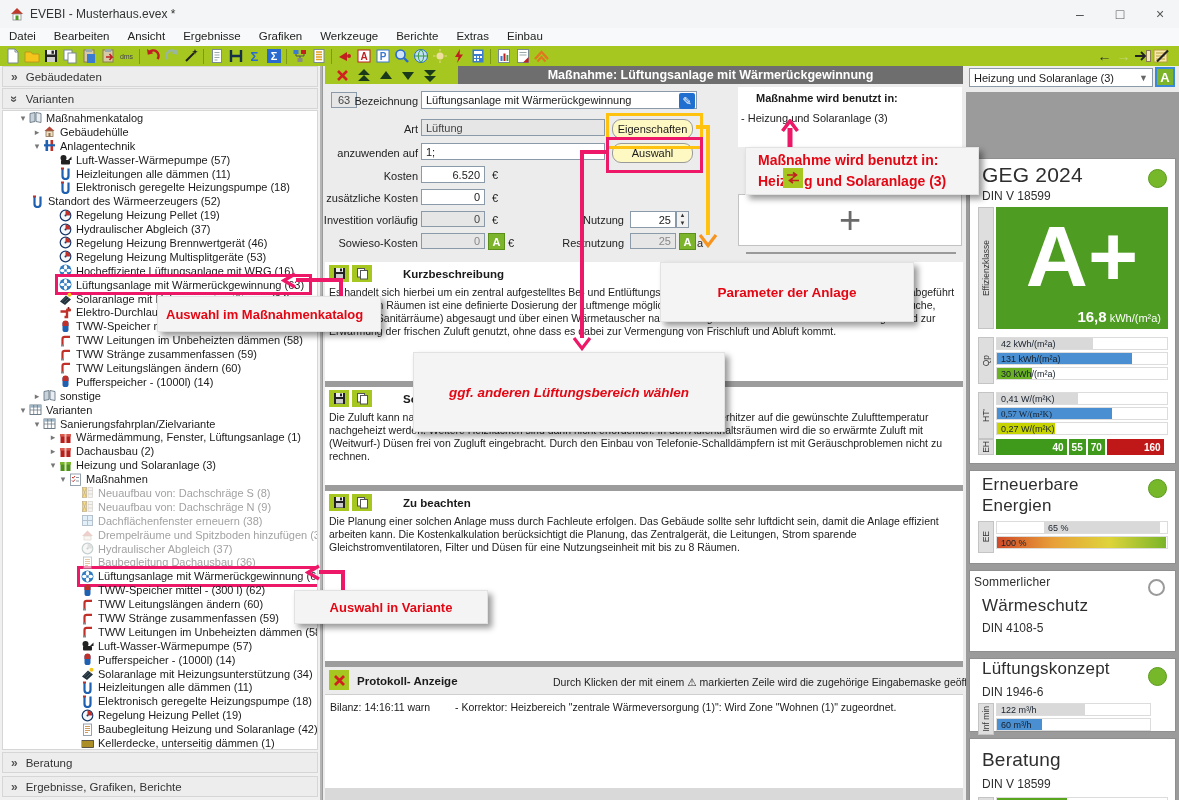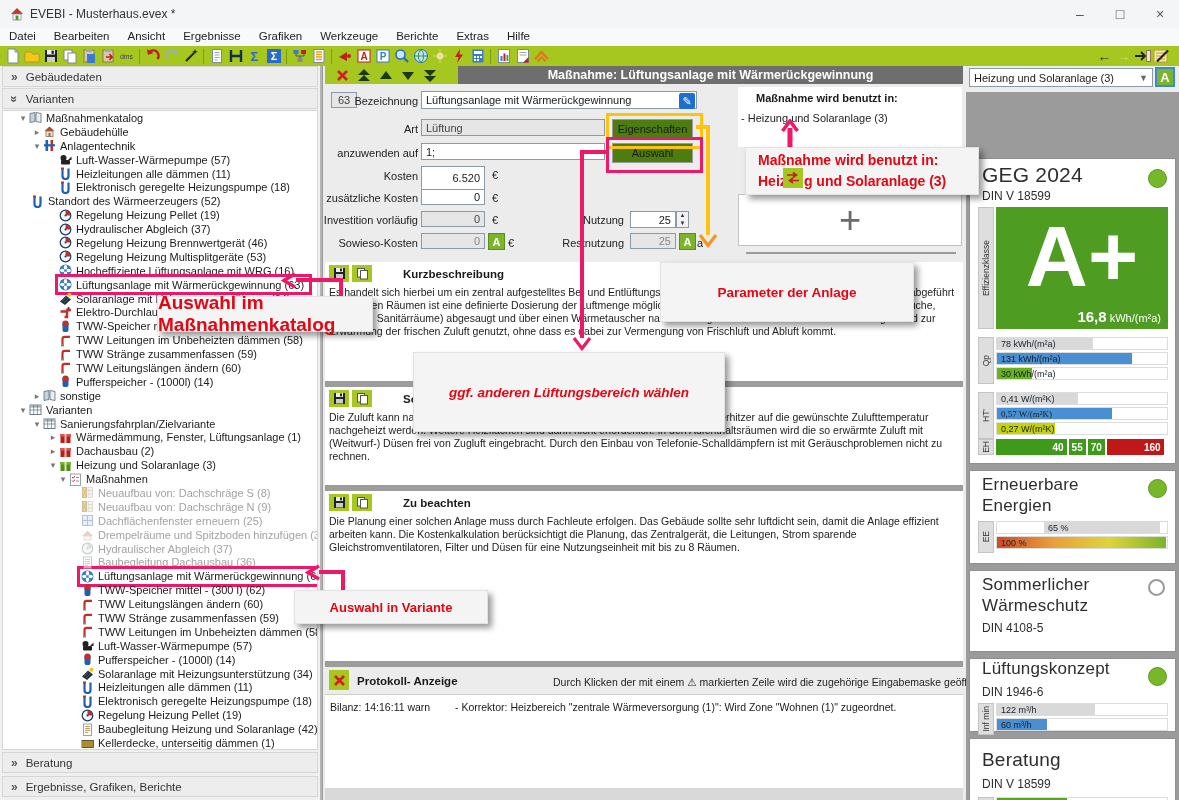--- a/index.html
+++ b/index.html
@@ -38,21 +38,21 @@
   #mini-toolbar{left:325px;top:66px;width:133px;height:18px;background:#a5c71f;display:flex;align-items:center;padding-left:6px;box-sizing:border-box;}
   #mini-toolbar .tbi{width:22px;}
   #main-title{left:458px;top:66px;width:505px;height:18px;background:#6e6e6e;color:#fff;font-weight:bold;font-size:12.5px;
               display:flex;align-items:center;justify-content:center;}
   .flabel{position:absolute;text-align:right;font-size:11px;color:#222;}
   .finput{position:absolute;background:#fff;border:1px solid #8a9aa8;font-size:11px;box-sizing:border-box;
           display:flex;align-items:center;padding:0 4px;}
   .finput.ro{background:#e6e6e6;color:#444;}
   .finput.num{justify-content:flex-end;}
   .funit{position:absolute;font-size:11px;color:#222;}
-  .fbtn{position:absolute;background:#4d7c0f;border:1px solid #9a9a9a;border-radius:0;font-size:11px;
+  .fbtn{position:absolute;background:#fef9c3;border:1px solid #9a9a9a;border-radius:9px;font-size:11px;
         display:flex;align-items:center;justify-content:center;}
   .hl-outline{position:absolute;border:3px solid;}
   .abox{position:absolute;width:15px;height:15px;background:#7cb52b;border:1px solid #5a8f1a;color:#fff;
         font-weight:bold;font-size:11px;display:flex;align-items:center;justify-content:center;}
   .spinner{position:absolute;width:13px;height:17px;border:1px solid #8a9aa8;background:#f2f2f2;box-sizing:border-box;
            display:flex;flex-direction:column;align-items:center;justify-content:space-around;}
   .spinner span{font-size:6px;line-height:5px;color:#333;}
   #pencil-btn{position:absolute;width:16px;height:16px;background:#1f6fd0;border-radius:2px;color:#fff;
               font-size:11px;display:flex;align-items:center;justify-content:center;}
   #usedin-box{left:738px;top:87px;width:224px;height:60px;background:#fff;}
@@ -122,21 +122,21 @@
           <rect x="4" y="8" width="8" height="6" fill="#fff" stroke="#888" stroke-width=".8"></rect>
           <rect x="6.5" y="9.5" width="3" height="4.5" fill="#4e9c21"></rect>
         </svg>
       </span>
     <span class="abs" id="title-text">EVEBI - Musterhaus.evex *</span>
     <span class="abs winbtn" style="right:88px;">–</span>
     <span class="abs winbtn" style="right:48px;">□</span>
     <span class="abs winbtn" style="right:8px;">×</span>
   </div>
 
-  <div class="abs" id="menubar"><span class="menu-item">Datei</span><span class="menu-item">Bearbeiten</span><span class="menu-item">Ansicht</span><span class="menu-item">Ergebnisse</span><span class="menu-item">Grafiken</span><span class="menu-item">Werkzeuge</span><span class="menu-item">Berichte</span><span class="menu-item">Extras</span><span class="menu-item">Hilfe</span></div>
+  <div class="abs" id="menubar"><span class="menu-item">Datei</span><span class="menu-item">Bearbeiten</span><span class="menu-item">Ansicht</span><span class="menu-item">Ergebnisse</span><span class="menu-item">Grafiken</span><span class="menu-item">Werkzeuge</span><span class="menu-item">Berichte</span><span class="menu-item">Extras</span><span class="menu-item">Einbau</span></div>
 
   <div class="abs" id="toolbar">
 
   <span class="tbi">
         <svg width="16" height="16" viewBox="0 0 16 16">
           <path d="M3 1 h7 l3 3 v11 h-10 z" fill="#fff" stroke="#7a8a99" stroke-width="1"></path>
           <path d="M10 1 v3 h3" fill="none" stroke="#7a8a99"></path>
         </svg>
       </span>
       <span class="tbi">
@@ -707,21 +707,21 @@
           </span>
         </div>
         <div class="trow gray" style="padding-left: 78px;">
           <span class="rowbox">
             <span class="ticon">
               <svg width="13" height="13" viewBox="0 0 13 13">
                 <rect x="1.5" y="1.5" width="10" height="10" fill="#cfe4f5" stroke="#7a92a5" stroke-width="1"></rect>
                 <path d="M6.5 1.5 V11.5 M1.5 6.5 H11.5" stroke="#7a92a5" stroke-width="1"></path>
               </svg>
             </span>
-            <span class="tlabel">Dachflächenfenster erneuern (25)</span>
+            <span class="tlabel">Dachflächenfenster erneuern (38)</span>
           </span>
         </div>
         <div class="trow gray" style="padding-left: 78px;">
           <span class="rowbox">
             <span class="ticon">
               <svg width="13" height="13" viewBox="0 0 13 13">
                 <path d="M1 8 L6.5 2.5 L12 8 Z" fill="#e2a9a2"></path>
                 <rect x="3" y="8" width="7" height="4" fill="#f6f0ea" stroke="#c0b4aa" stroke-width=".7"></rect>
               </svg>
             </span>
@@ -960,21 +960,21 @@
   <div class="hl-outline" style="left:606px;top:113px;width:91px;height:30px;border-color:#ffc20e;z-index:30;"></div>
 
   <div class="abs flabel" style="left:330px;top:147px;width:88px;">anzuwenden auf</div>
   <div class="abs finput" style="left:421px;top:143px;width:184px;height:17px;">
     <span>1;</span>
   </div>
   <div class="abs fbtn" style="left:612px;top:143px;width:79px;height:18px;">Auswahl</div>
   <div class="hl-outline" style="left:606px;top:137px;width:91px;height:30px;border-color:#ed1867;z-index:30;"></div>
 
   <div class="abs flabel" style="left:330px;top:170px;width:88px;">Kosten</div>
-  <div class="abs finput num" style="left:421px;top:166px;width:64px;height:24px;">
+  <div class="abs finput num" style="left:421px;top:166px;width:64px;height:17px;">
       <span>6.520</span>
     </div>
   <div class="abs funit" style="left:492px;top:169px;">€</div>
 
   <div class="abs flabel" style="left:325px;top:192px;width:93px;">zusätzliche Kosten</div>
   <div class="abs finput num" style="left:421px;top:189px;width:64px;height:16px;">
       <span>0</span>
     </div>
   <div class="abs funit" style="left:492px;top:192px;">€</div>
 
@@ -1119,21 +1119,21 @@
           </div>
           <div class="abs" style="left: 26px; top: 48px; width: 172px; height: 122px; background: rgb(78, 156, 33); color: rgb(255, 255, 255);">
             <div style="text-align:center;font-size:86px;font-weight:bold;line-height:98px;">A+</div>
       <div style="position:absolute;right:7px;bottom:4px;font-size:11px;"><b style="font-size:15px;">16,8</b> kWh/(m²a)</div>
           </div>
           <div class="vstrip" style="left: 8px; top: 178px; width: 16px; height: 47px;">
             <span>Qp</span>
           </div>
           <div class="bars" style="left: 26px; top: 178px; width: 172px;">
             <div class="bartrack">
-              <div class="barfill" style="width: 54%; background: rgb(217, 217, 217);">78 kWh/(m²a)</div>
+              <div class="barfill" style="width: 54%; background: rgb(217, 217, 217);">42 kWh/(m²a)</div>
             </div>
             <div class="bartrack">
               <div class="barfill" style="width: 77%; background: rgb(74, 143, 210);">131 kWh/(m²a)</div>
             </div>
             <div class="bartrack">
               <div class="barfill" style="width: 18%; background: rgb(106, 176, 35);">30 kWh/(m²a)</div>
             </div>
           </div>
           <div class="vstrip" style="left: 8px; top: 233px; width: 16px; height: 47px;">
             <span>HT'</span>
@@ -1164,33 +1164,33 @@
           <div class="bars" style="left: 26px; top: 50px; width: 172px;">
             <div class="bartrack">
               <div class="barfill" style="width: 66%; background: rgb(217, 217, 217); margin-left: 47px;">65 %</div>
             </div>
             <div class="bartrack">
               <div class="barfill" style="width: 97%; background: linear-gradient(90deg, rgb(208, 74, 40), rgb(232, 160, 58), rgb(222, 212, 58), rgb(122, 181, 41));">100 %</div>
             </div>
           </div>
         </div>
         <div class="card" style="top: 504px; height: 82px;">
-          <div class="ctitle abs" style="left: 12px; top: 4px; font-size: 17px;">Sommerlicher</div>
+          <div class="ctitle abs" style="left: 4px; top: 4px; font-size: 12px;">Sommerlicher</div>
           <div class="ctitle abs" style="left: 12px; top: 25px; font-size: 17px;">Wärmeschutz</div>
           <div class="csub abs" style="left: 12px; top: 50px;">DIN 4108-5</div>
           <div class="dot empty" style="left: 178px; top: 8px;"></div>
         </div>
         <div class="card" style="top: 592px; height: 74px;">
           <div class="ctitle abs" style="left: 12px; top: 0; font-size: 17px;">Lüftungskonzept</div>
           <div class="csub abs" style="left: 12px; top: 26px;">DIN 1946-6</div>
           <div class="dot green" style="left: 178px; top: 8px;"></div>
           <div class="vstrip" style="left: 8px; top: 44px; width: 16px; height: 32px;">
             <span>Inf min</span>
           </div>
-          <div class="bars" style="left: 26px; top: 44px; width: 172px;">
+          <div class="bars" style="left: 26px; top: 44px; width: 155px;">
             <div class="bartrack">
               <div class="barfill" style="width: 55%; background: rgb(217, 217, 217);">122 m³/h</div>
             </div>
             <div class="bartrack">
               <div class="barfill" style="width: 27%; background: rgb(74, 143, 210);">60 m³/h</div>
             </div>
           </div>
         </div>
         <div class="card" style="top: 672px; height: 116px;">
           <div class="ctitle abs" style="left: 12px; top: 10px; font-size: 19px;">Beratung</div>
@@ -1198,21 +1198,21 @@
           <div class="vstrip" style="left: 8px; top: 58px; width: 16px; height: 17px;"></div>
           <div class="bars" style="left: 26px; top: 58px; width: 172px;">
             <div class="bartrack">
               <div class="barfill" style="width: 39%; background: rgb(90, 165, 30);">64 kWh/(m²a)</div>
             </div>
           </div>
         </div>
       </div>
   </div>
 
-  <div class="callout" style="left:157px;top:296px;width:214px;height:34px;font-size:19px;">Auswahl im Maßnahmenkatalog</div>
+  <div class="callout" style="left:157px;top:296px;width:214px;height:34px;padding-left:8px;font-size:13px;">Auswahl im Maßnahmenkatalog</div>
   <div class="callout" style="left:745px;top:147px;width:220px;height:46px;padding-left:12px;font-size:14px;line-height:21px;">
     <span>Maßnahme wird benutzt in:</span>
     <span>Heizung und Solaranlage (3)</span>
   </div>
   <div class="callout center" style="left:660px;top:262px;width:252px;height:58px;font-size:13.5px;">Parameter der Anlage</div>
   <div class="callout center" style="left:413px;top:352px;width:310px;height:78px;font-size:13.5px;font-style:italic;">ggf. anderen Lüftungsbereich wählen</div>
   <div class="callout center" style="left:294px;top:590px;width:192px;height:32px;font-size:13px;">Auswahl in Variante</div>
 
   <div class="conn pinkbar" style="left:296px;top:278px;width:47px;height:4px;"></div>
   <div class="conn pinkbar" style="left:339px;top:278px;width:4px;height:20px;"></div>

